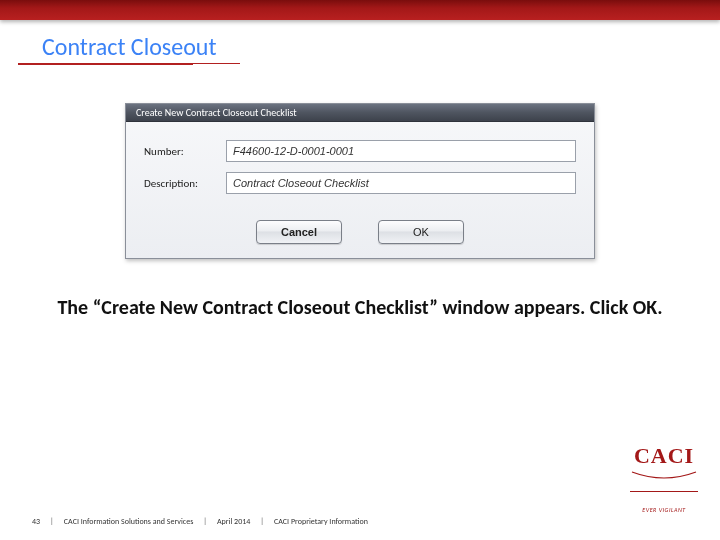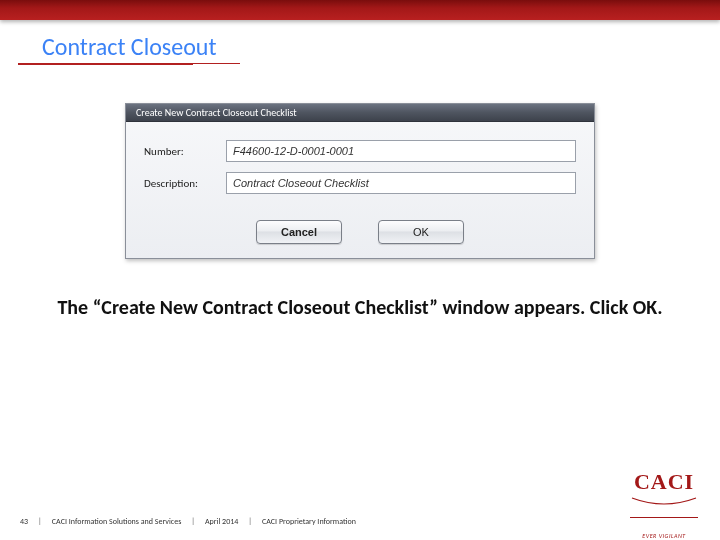--- a/index.html
+++ b/index.html
@@ -99,32 +99,32 @@
     font-size: 20px;
     font-weight: 700;
     color: #111;
     margin-top: 36px;
     padding: 0 56px;
     line-height: 1.25;
   }
   .footer {
     position: absolute;
     bottom: 14px;
-    left: 0; right: 0;
+    left: 12px; right: 0;
     display: flex;
     align-items: flex-end;
     padding: 0 20px;
     font-size: 8px;
     color: #333;
   }
   .footer .sep { margin: 0 10px; color: #666; }
   .footer-left { display: flex; align-items: center; }
   .logo {
     position: absolute;
-    right: 22px; bottom: 0;
+    right: 22px; bottom: 26px;
     text-align: center;
   }
   .logo-main {
     font-family: "Times New Roman", serif;
     font-weight: 700;
     font-size: 22px;
     color: #a31818;
     letter-spacing: 1px;
     line-height: 1;
   }

